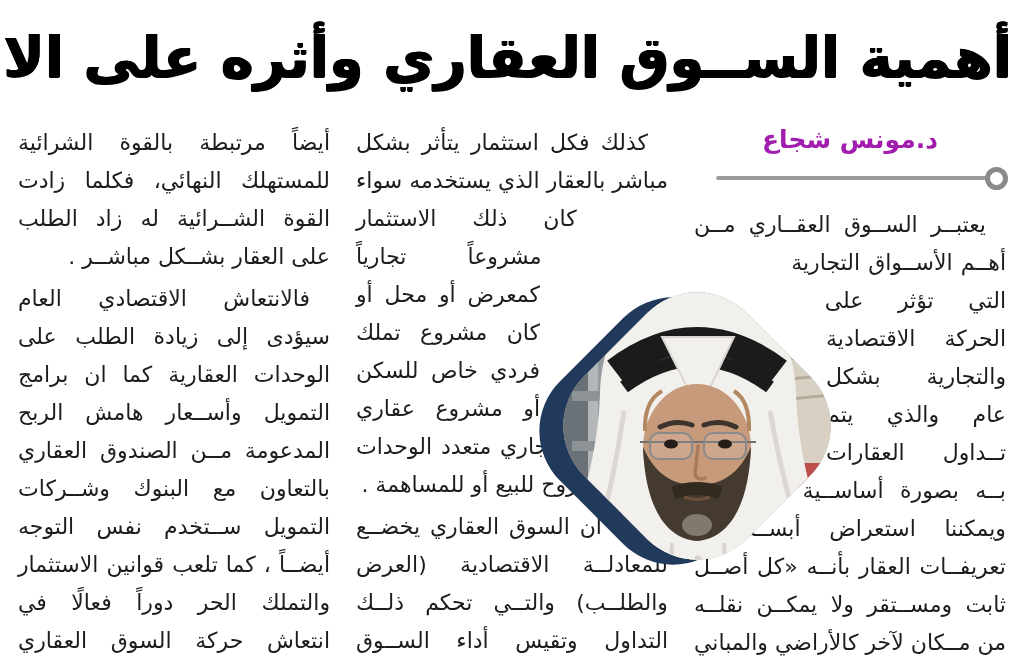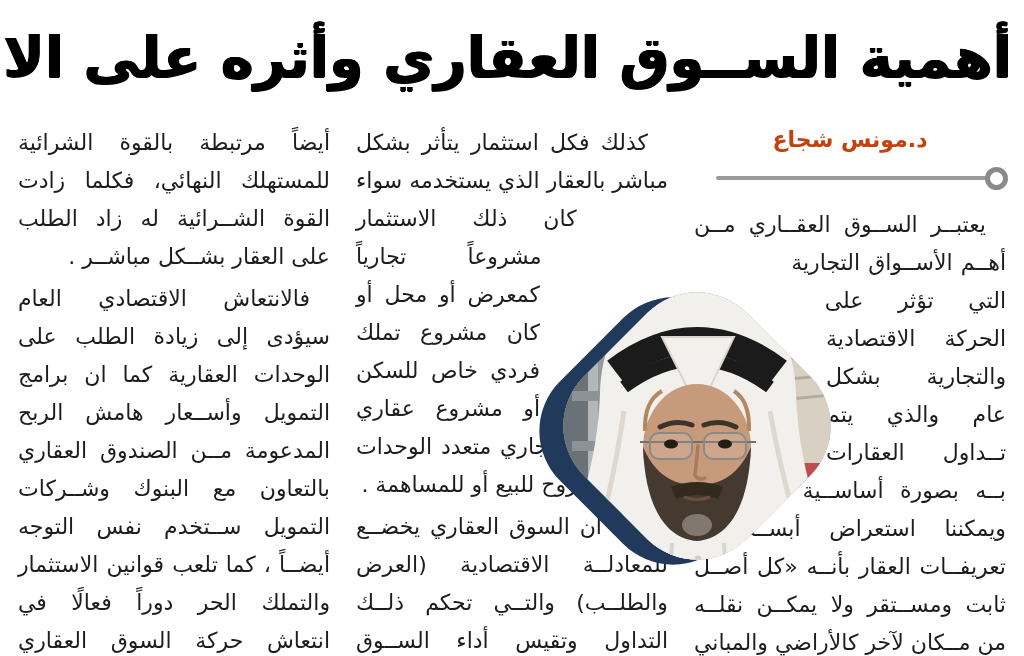--- a/index.html
+++ b/index.html
@@ -31,24 +31,24 @@
     display:flex;gap:18px;
   }
   .col{flex:1 1 0;font-size:22px;line-height:38px;text-align:justify;}
   .col p{margin:4px;}
   .p-indent{text-indent:20px;}
   
   .author-block{margin-bottom:16px;}
   .author-name{
     text-align:center;
     font-weight:bold;
-    font-size:22px;
+    font-size:25px;
     line-height:32px;
     margin:4px 40px 10px 40px;
-    color:#c2410c;
+    color:#a21caf;
   }
   .author-rule{position:relative;height:24px;margin:0 2px 6px 26px;}
   .rule-line{
     position:absolute;top:10px;right:20px;left:0;
     height:4px;background:#9b9b9b;border-radius:2px;
   }
   .rule-ring{
     position:absolute;top:1px;right:0;
     width:13px;height:13px;
     border:5px solid #8a8a8a;border-radius:50%;

